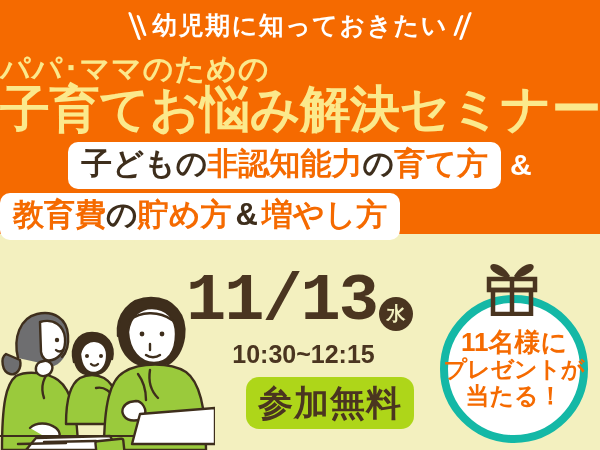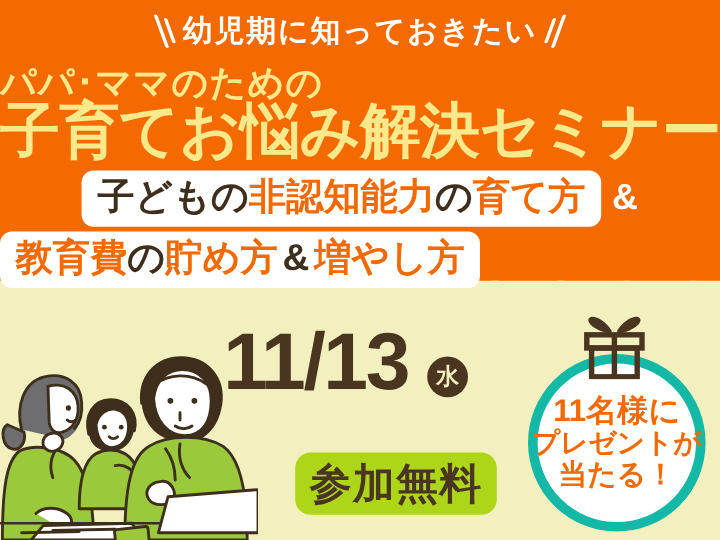--- a/index.html
+++ b/index.html
@@ -152,21 +152,22 @@
   }
   .illustration svg { display: block; }
 
   
   .date-line {
     position: absolute;
     left: 186px; top: 268px;
     z-index: 6;
     display: flex;
     align-items: flex-end;
-    gap: 16px;
+    gap: 2px;
+    font-family: Liberation Mono, monospace;
   }
   .date-text {
     color: #4A3520;
     font-size: 67px;
     font-weight: bold;
     line-height: 1;
     letter-spacing: -2px;
   }
   .dow-badge {
     width: 34px;
@@ -353,20 +354,21 @@
         <path d="M18 186 L66 185" fill="none"></path>
       </g>
     </svg>
   </div>
 
   <div class="date-line">
     <span class="date-text">11/13</span>
     <span class="dow-badge">水</span>
   </div>
 
+  <div class="time-text">10:30~12:15</div>
 
   <button class="free-btn">参加無料</button>
 
   <div class="gift-icon">
     <svg width="64" height="54" viewBox="0 0 64 54" xmlns="http://www.w3.org/2000/svg">
       <g fill="#4A3520">
         <path d="M30 14 C24 4 14 0 11 3 C8 6 14 13 28 16 Z"></path>
         <path d="M34 14 C40 4 50 0 53 3 C56 6 50 13 36 16 Z"></path>
       </g>
       <g fill="none" stroke="#4A3520" stroke-width="4.5">

